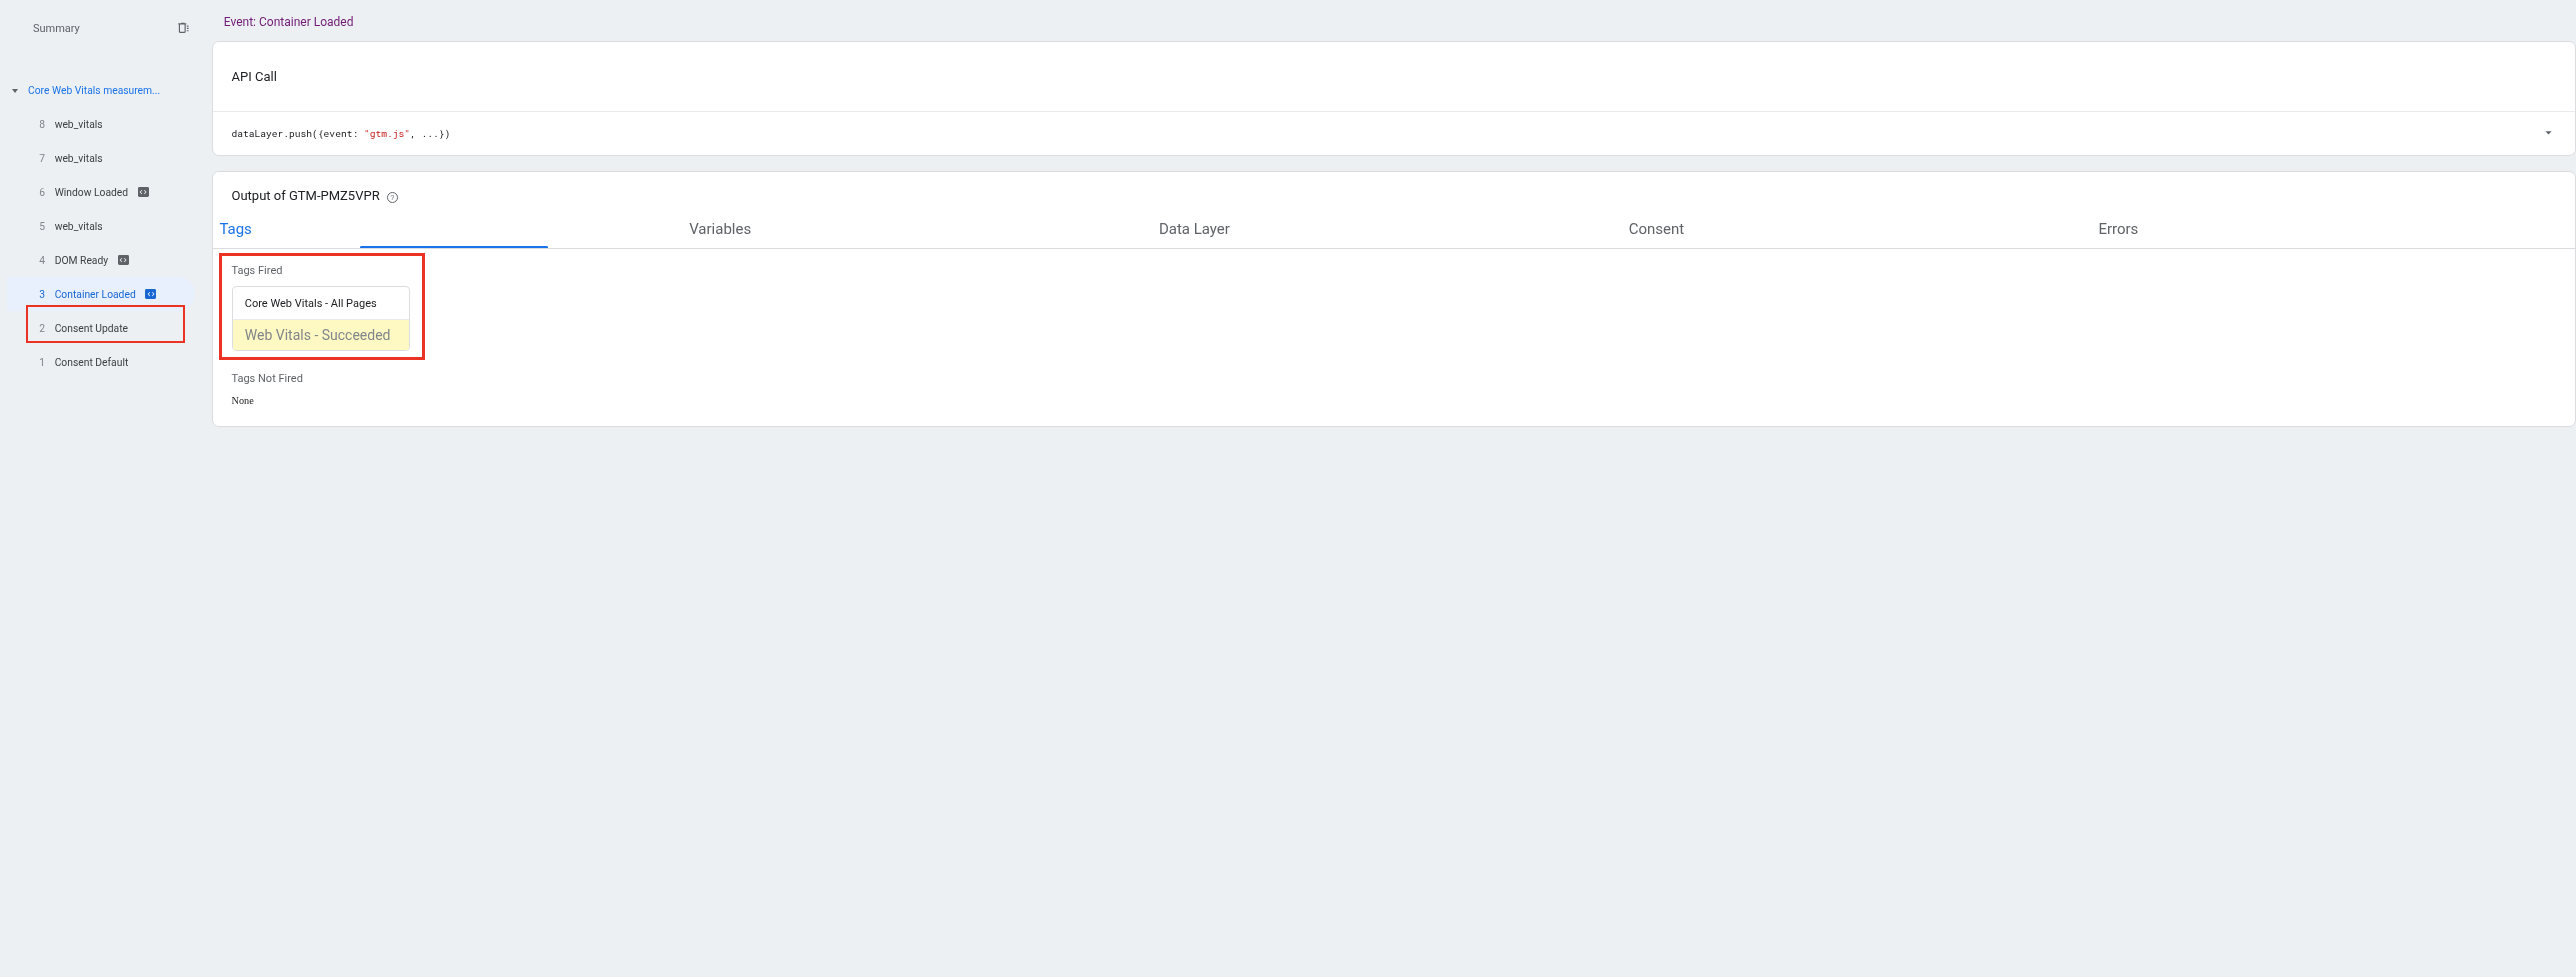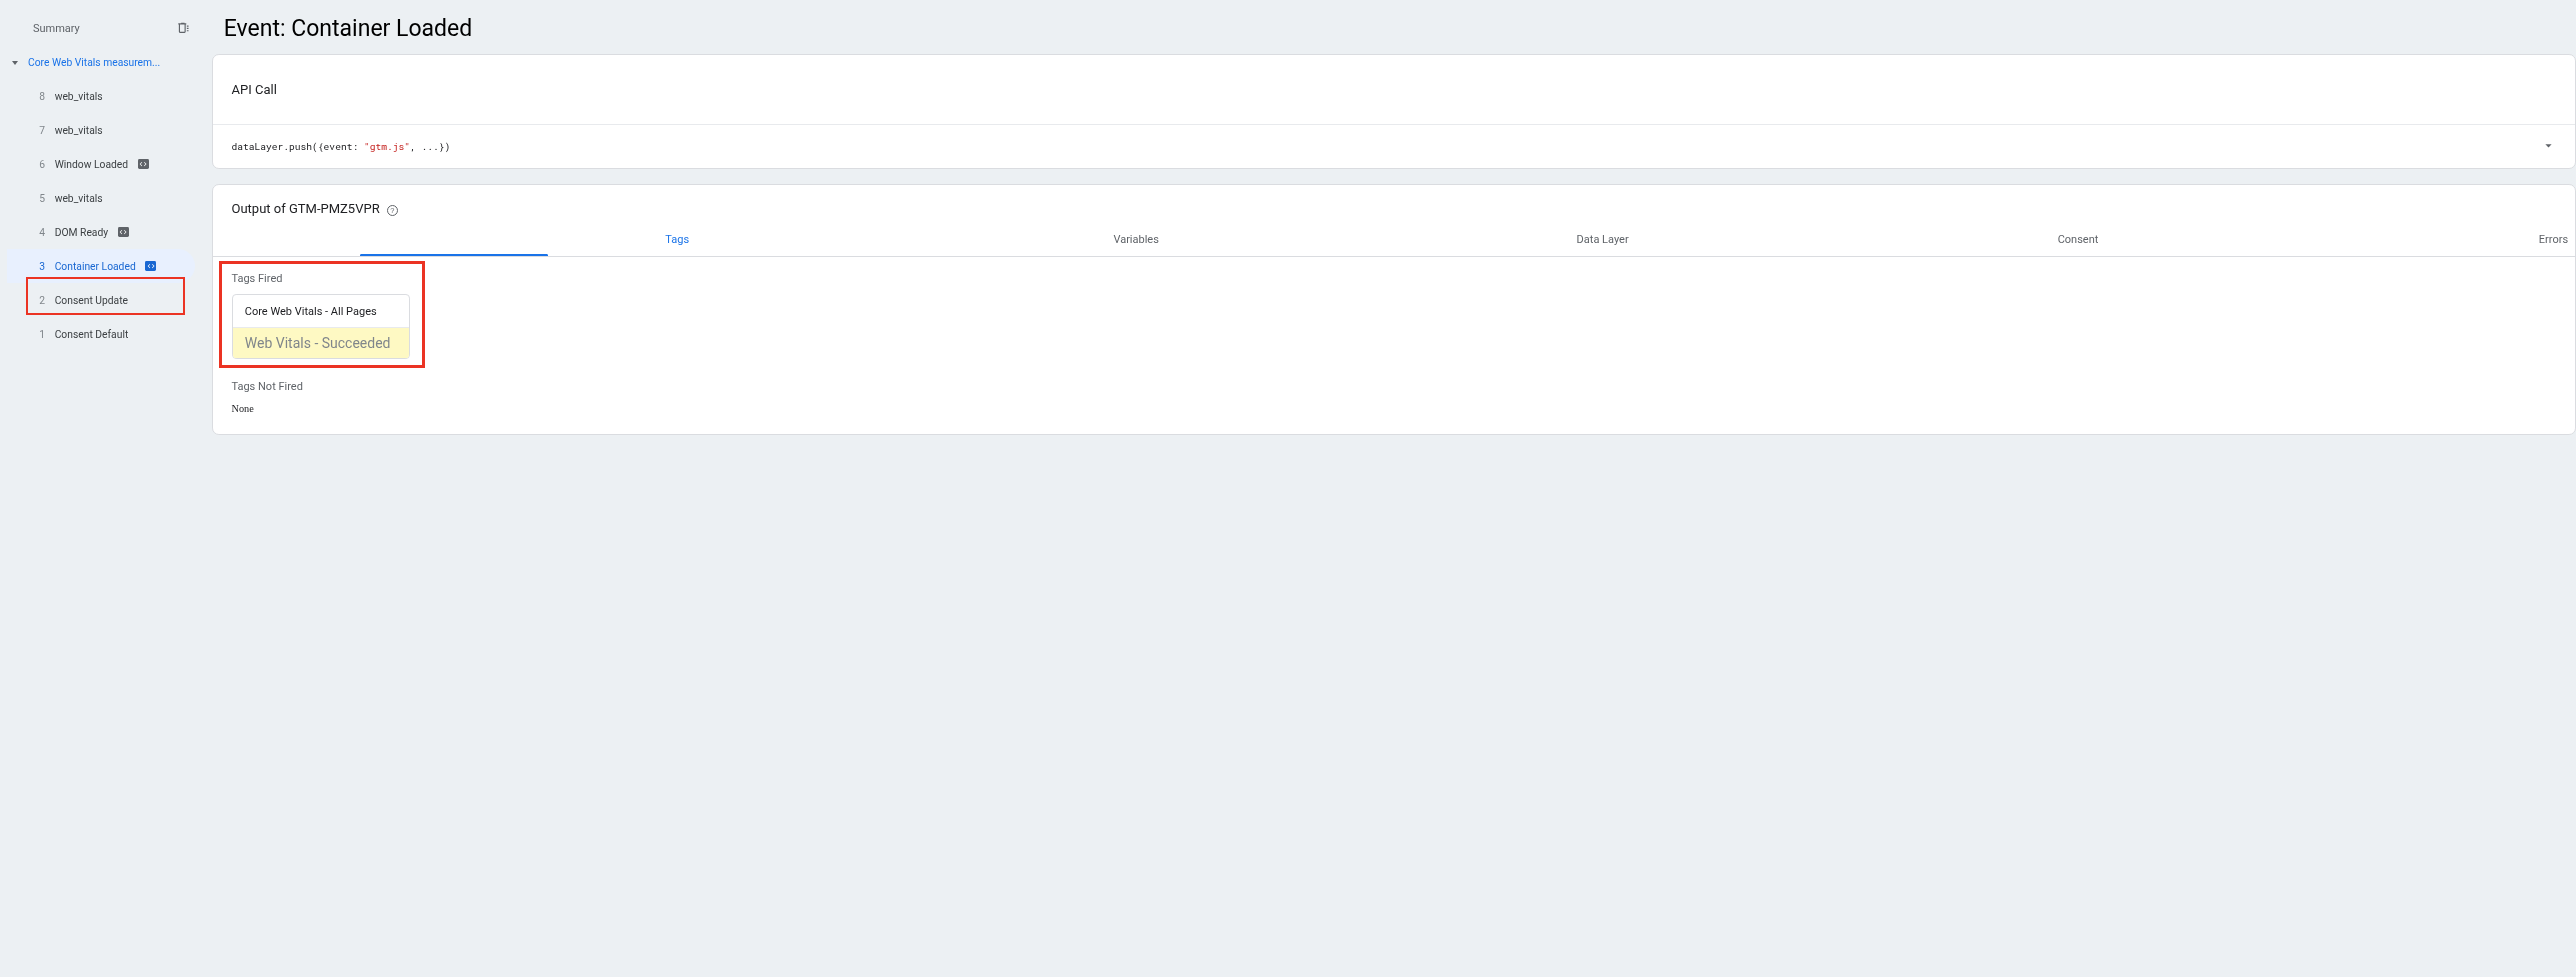--- a/index.html
+++ b/index.html
@@ -31,20 +31,21 @@
     fill: #5f6368;
   }
   .tree-header {
     display: flex;
     align-items: center;
     gap: 5.5px;
     padding: 5.5px 2.7px 5.5px 5.5px;
     color: #1a73e8;
     font-size: 10.3px;
     cursor: pointer;
+    margin-top: 28px;
   }
   .tree-header .caret {
     width: 0; height: 0;
     border-left: 3.4px solid transparent;
     border-right: 3.4px solid transparent;
     border-top: 4.1px solid #5f6368;
     margin-right: 4.1px;
   }
   .ellipsis { white-space: nowrap; overflow: hidden; text-overflow: ellipsis; }
   .event-list { margin-top: 4.1px; }
@@ -80,23 +81,23 @@
   .highlight-box-sidebar {
     position: absolute;
     border: 2.7px solid #eb3323;
     pointer-events: none;
   }
   .main {
     flex: 1;
     padding: 6.9px 0 20.6px 5.5px;
   }
   .page-title {
-    font-size: 23px;
+    font-size: 12px;
     font-weight: 400;
-    color: #000000;
+    color: #701a75;
     padding: 8.2px 12.3px 12.3px 12.3px;
   }
   .card {
     background: #fff;
     border: 0.7px solid #dadce0;
     border-radius: 6.9px;
     margin-bottom: 15px;
     overflow: hidden;
   }
   .card-header {
@@ -136,23 +137,23 @@
     font-size: 7.5px; color: #5f6368;
     font-family: Arial;
   }
   .tabs {
     display: flex;
     border-bottom: 0.7px solid #dadce0;
     padding: 0 6.9px;
   }
   .tab {
     flex: 1;
-    text-align: right;
+    text-align: left;
     padding: 11px 0 9.6px 0;
-    font-size: 11px;
+    font-size: 15px;
     color: #5f6368;
     cursor: pointer;
     position: relative;
   }
   .tab.active {
     color: #1a73e8;
   }
   .tab.active::after {
     content: "";
     position: absolute;

